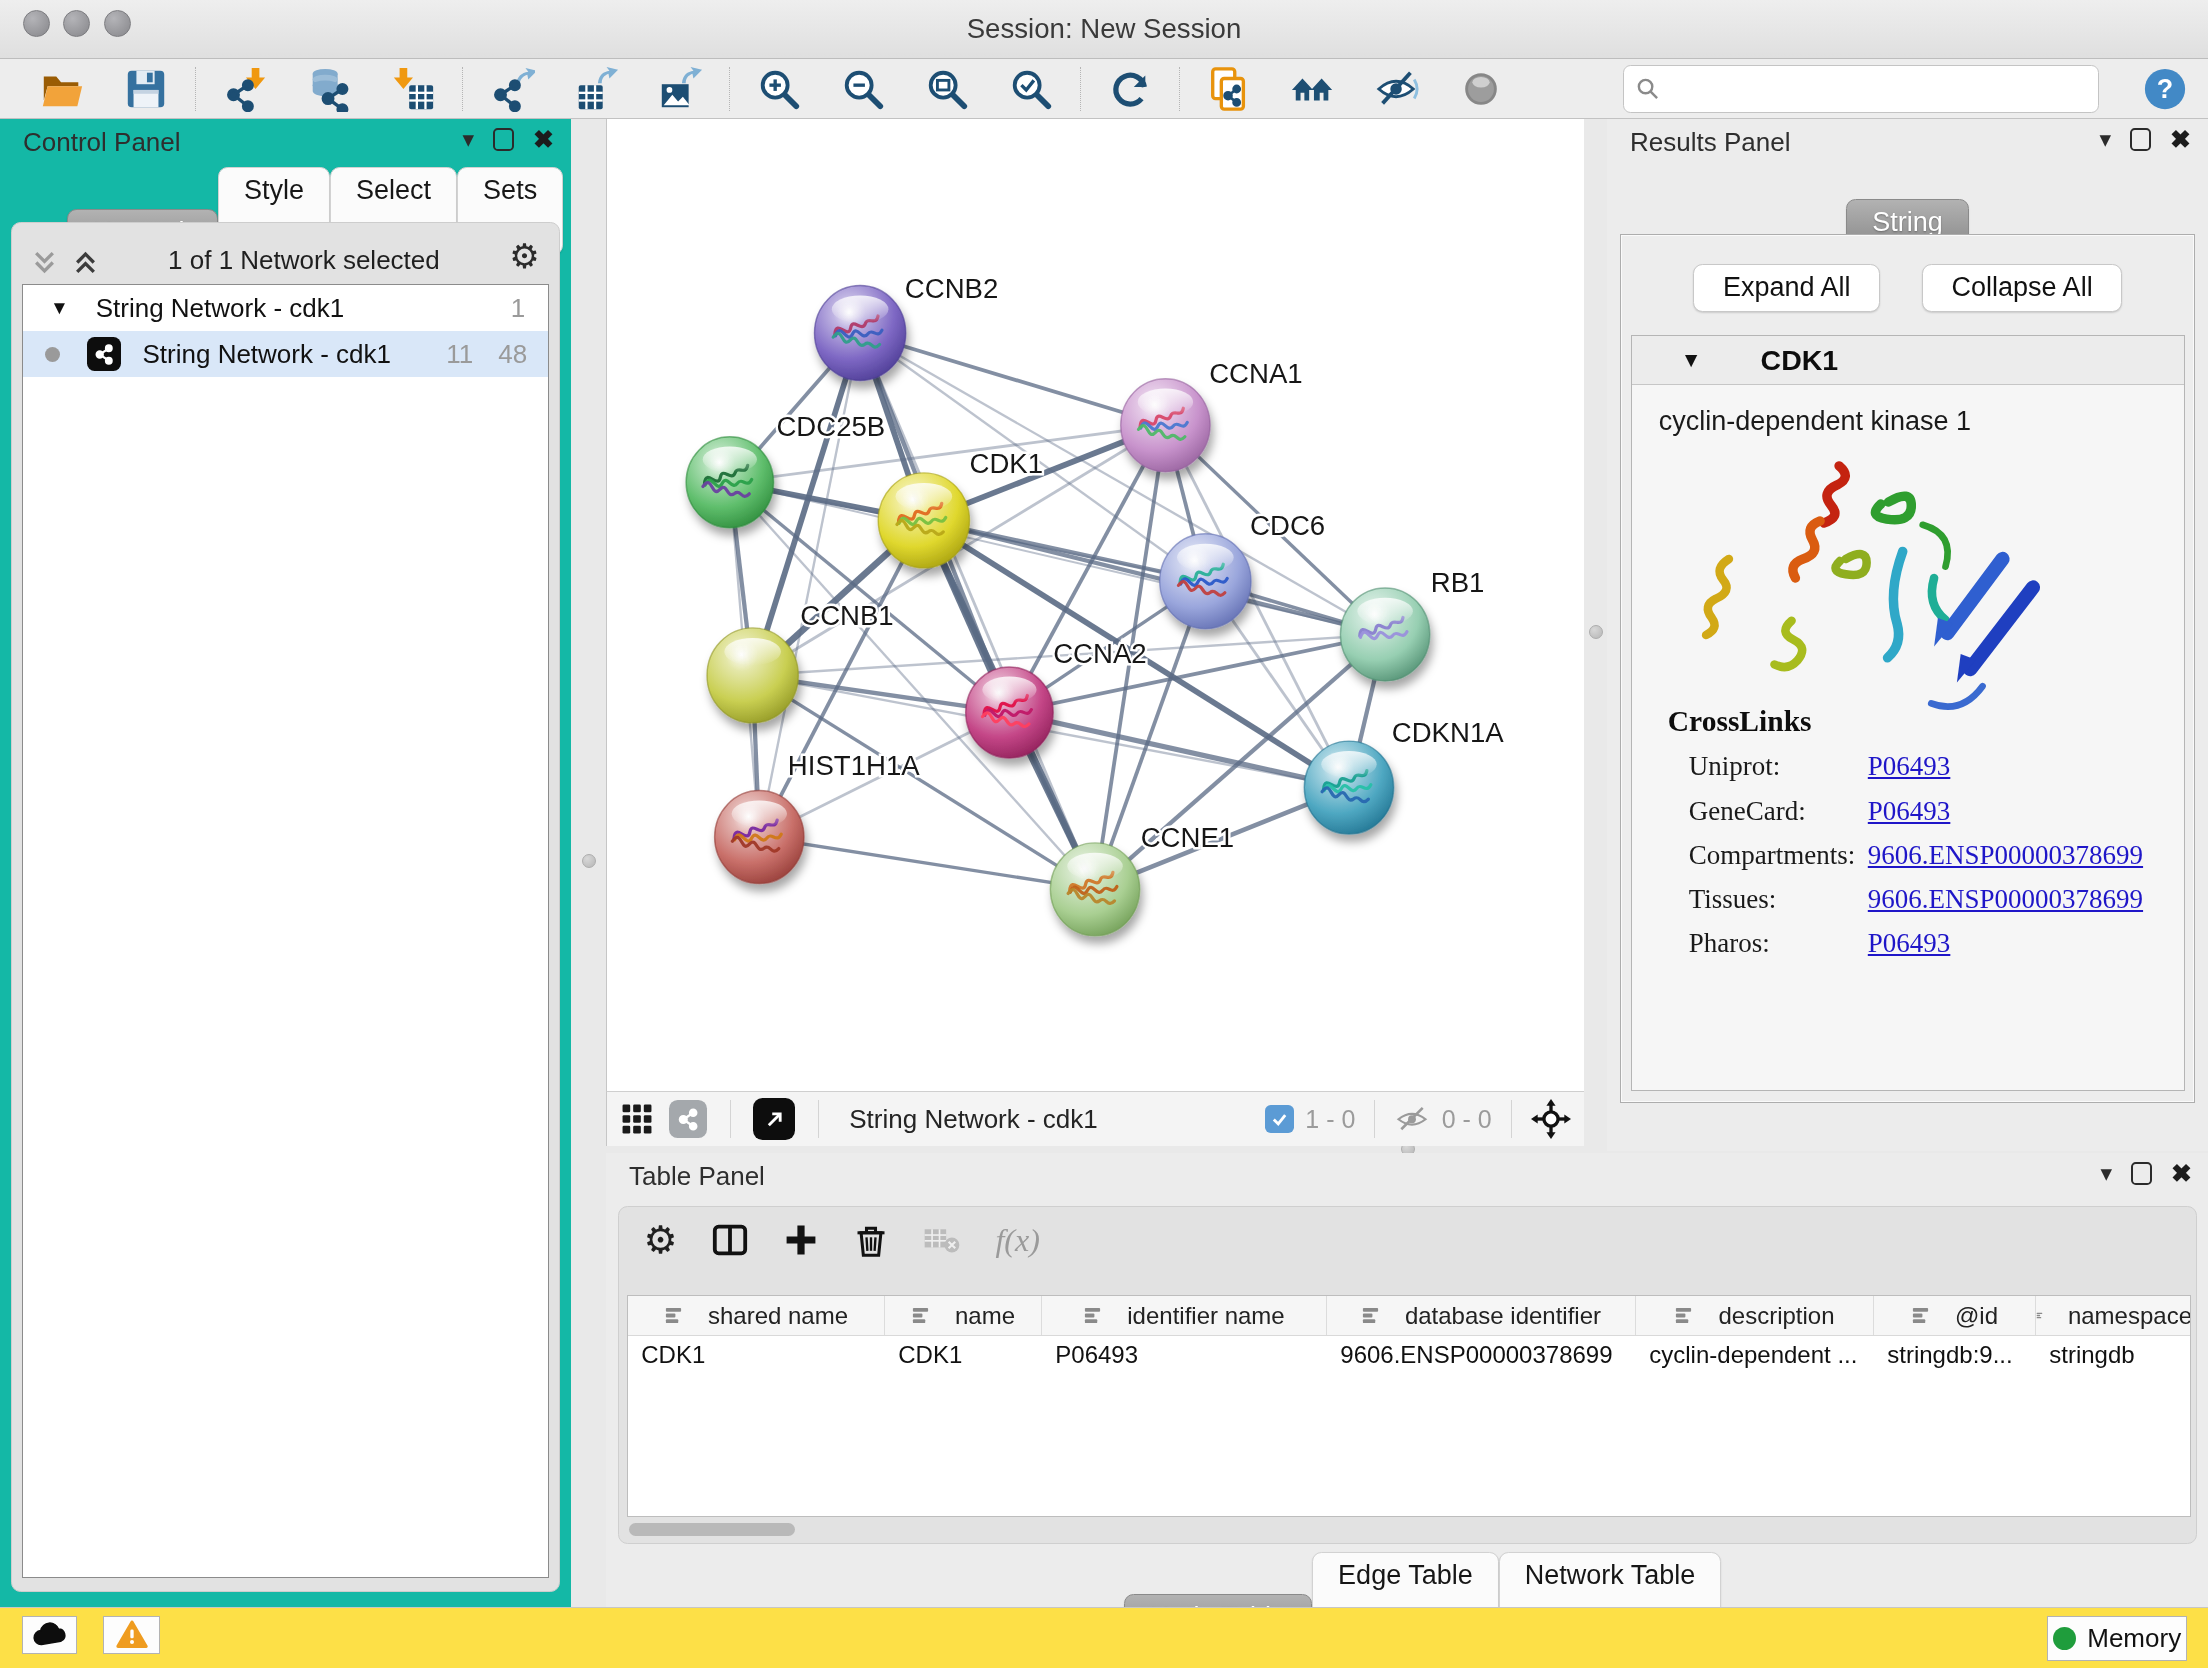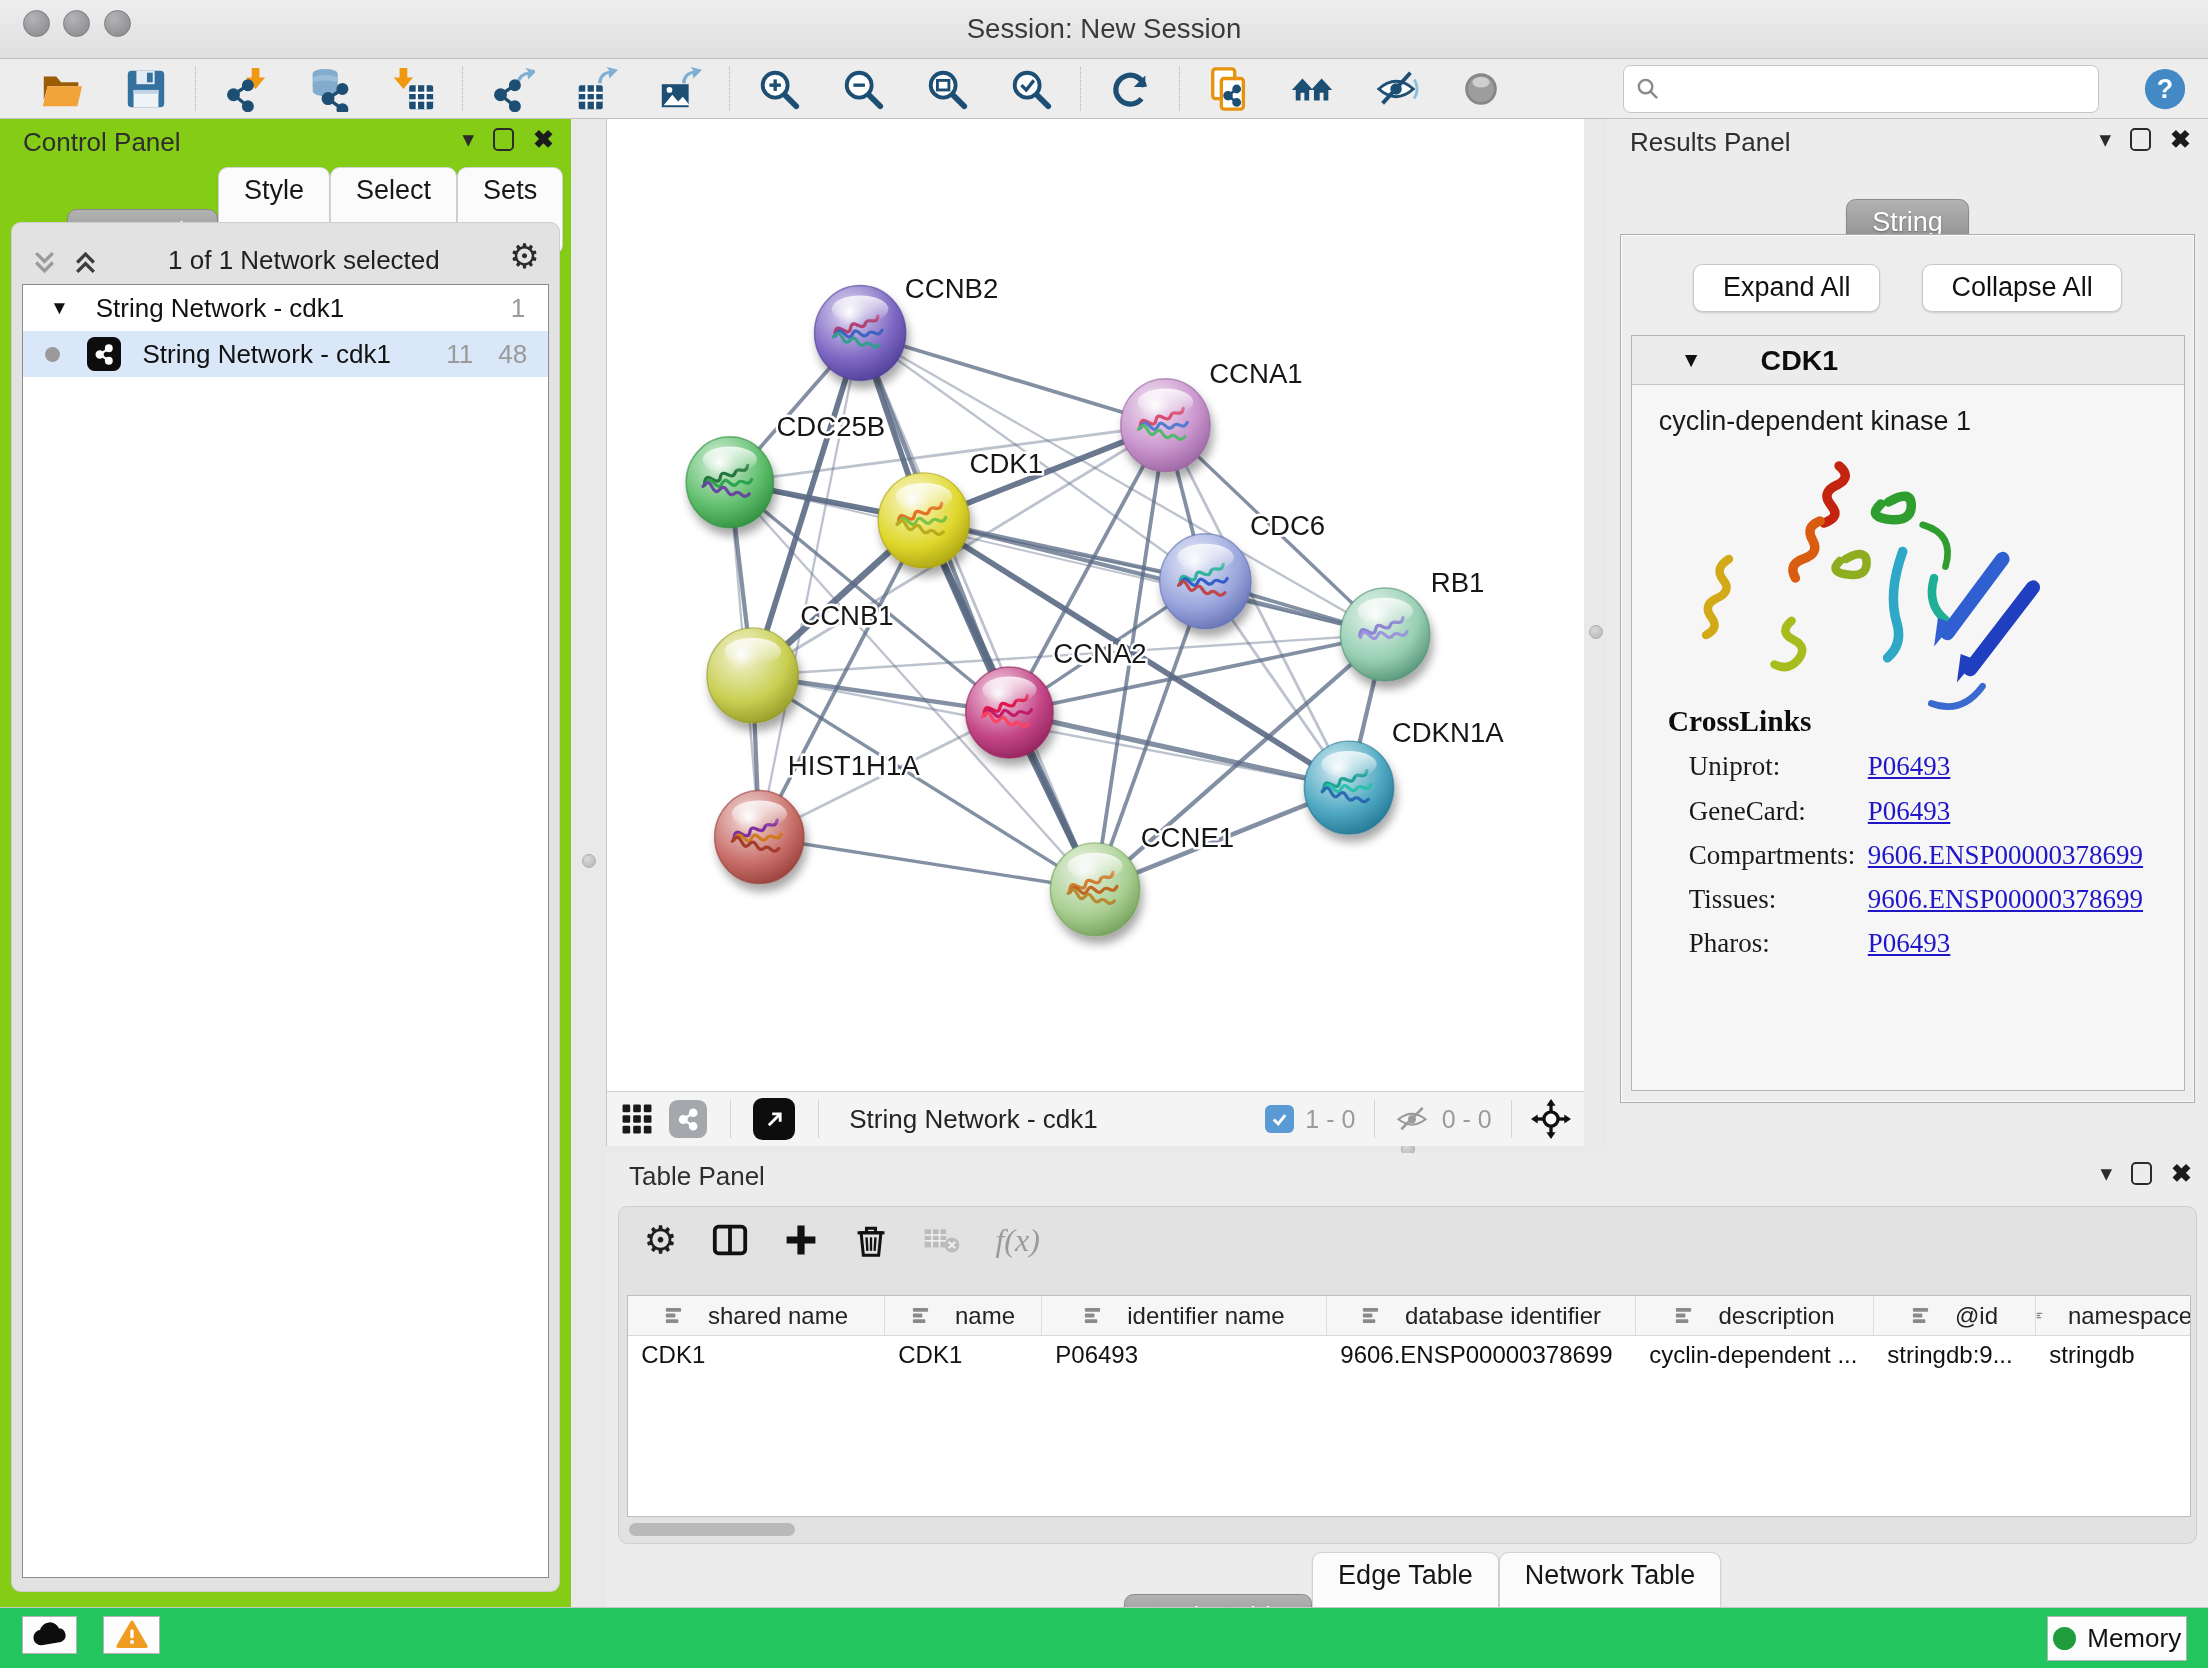--- a/index.html
+++ b/index.html
@@ -37,21 +37,21 @@
   .tri { font-size:23px; color:#2b2b2b; line-height:1; }
   .floatbox { width:21px; height:23px; border:2.9px solid #2b2b2b; border-radius:4.8px; }
   .closex { font-size:25px; font-weight:bold; color:#1c1c1c; line-height:1; }
 
   .tab { font-size:27px; padding:6.7px 25px; border-radius:9.5px; background:#fbfbfb;
     border:1px solid #d2d2d2; color:#161616; box-shadow:0 1px 1.9px rgba(0,0,0,.12); }
   .tab.sel { background:linear-gradient(#b2b2b2,#8e8e8e); color:#fff; border-color:#8a8a8a;
     text-shadow:0 1px 1.9px rgba(0,0,0,.3);margin-top:42px; }
 
   
-  .cpanel { position:absolute; left:0; top:119px; width:571px; height:1488px; background:#84cc16; }
+  .cpanel { position:absolute; left:0; top:119px; width:571px; height:1488px; background:#14b8a6; }
   .cp-tabs { position:absolute; left:67px; top:48px; display:flex; }
   .cp-box { position:absolute; left:11.4px; top:103px; right:11.4px; bottom:15px;
     background:#e2e2e2; border:1px solid #cdcdcd; border-radius:9.5px; }
   .cp-toolrow { position:absolute; left:0; top:0; right:0; height:53px; display:flex; align-items:flex-end; padding:0 19px; }
   .cp-status { flex:1; text-align:center; font-size:26px; color:#1f1f1f; }
   .netlist { position:absolute; left:9.5px; top:61px; right:9.5px; bottom:13.3px;
     background:#fff; border:1.9px solid #8b8b8b; }
   .trow { height:46px; display:flex; align-items:center; font-size:26px; color:#111; }
   .trow .cnt { color:#9a9a9a; }
   .trow1 { padding-left:27px; }
@@ -112,21 +112,21 @@
     font-size:24px; color:#222; border-right:1px solid #dcdcdc; overflow:hidden; white-space:nowrap; flex:none; }
   .dtrow { display:flex; height:38px; }
   .dtd { font-size:24px; color:#111; padding-left:13.3px; display:flex; align-items:center;
     overflow:hidden; white-space:nowrap; flex:none; }
   .hscroll { position:absolute; left:9.5px; right:9.5px; top:316px; height:13.3px; }
   .hthumb { position:absolute; left:0; top:0; width:166px; height:13.3px; border-radius:6.7px; background:#b9b9b9; }
   .tp-tabs { position:absolute; left:518px; top:399px; display:flex; }
 
   
   .statusbar { position:absolute; left:0; top:1607px; width:2208px; height:61px;
-    background:#22c55e; border-top:1px solid #c6c6c6; }
+    background:#fde047; border-top:1px solid #c6c6c6; }
   .sbtn { position:absolute; background:#fdfdfd; border:1.9px solid #b3b3b3;
     display:flex; align-items:center; justify-content:center; }
   .membtn { left:auto; right:21px; top:7.6px; width:140px; height:45px; gap:11.4px; }
   .memdot { width:23px; height:23px; border-radius:50%; background:#1f9d3c; }
   .memlbl { font-size:26px; color:#111; }
 
   svg { display:block; }
 </style>
 </head>
 <body>

